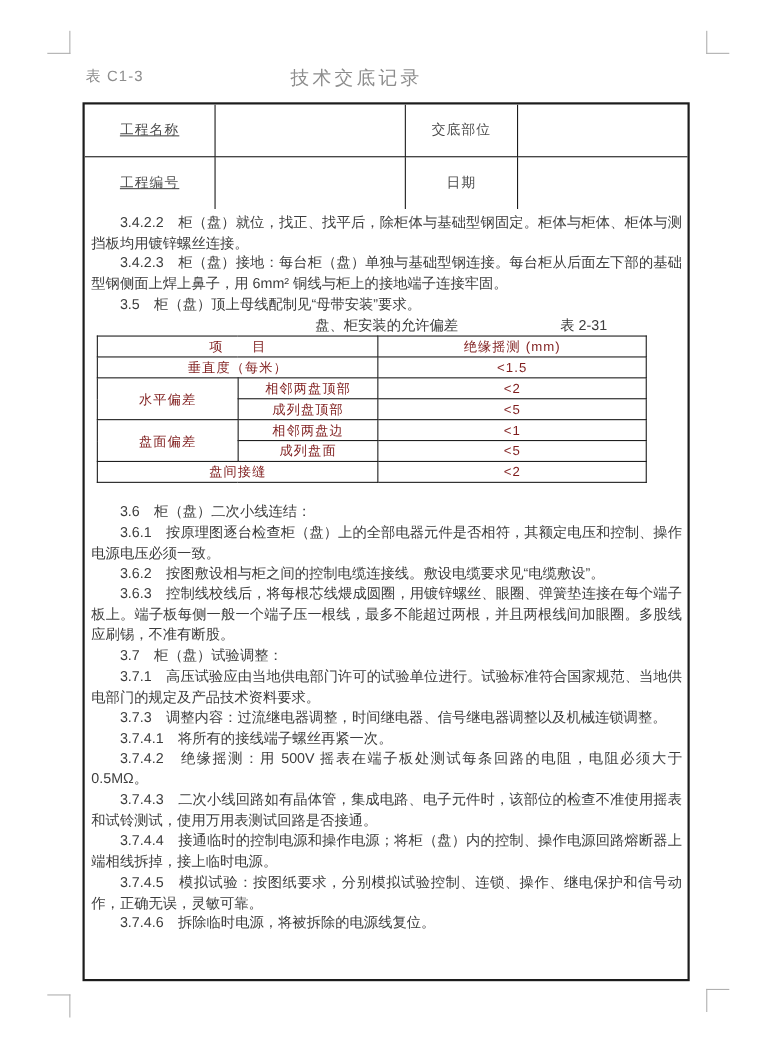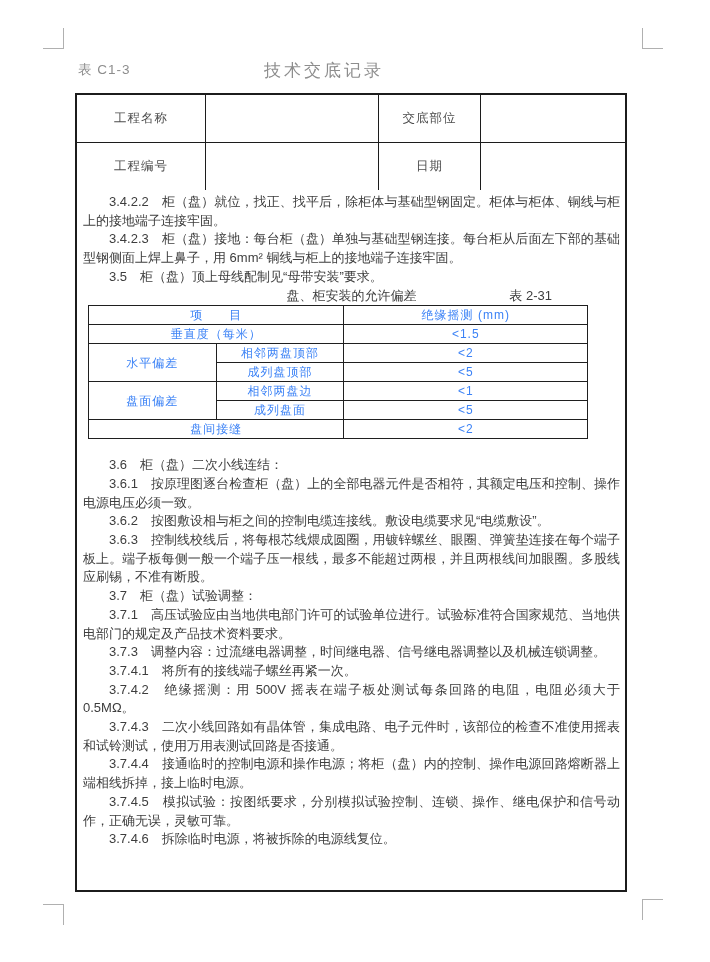--- a/index.html
+++ b/index.html
@@ -29,41 +29,41 @@
   }
 
   table.header-table{
     width:100%;height:95px;border-collapse:collapse;border-style:hidden;
     table-layout:fixed;
   }
   table.header-table td{
     border:1.5px solid #1c1c1c;text-align:center;vertical-align:middle;
     font-size:12.5px;color:#4d4d4d;letter-spacing:1px;padding:0;
   }
-  .col-a{width:128px;} .col-b{width:172px;} .col-c{width:101px;margin-left:12px;} .col-d{width:169px;}
+  .col-a{width:118px;text-decoration:underline;} .col-b{width:172px;} .col-c{width:101px;margin-left:12px;} .col-d{width:169px;}
 
   .content{
     padding:3px 5px 0 6px;
     font-size:13px;line-height:18.7px;color:#3d3d3d;
     text-align:justify;
   }
   .content p{margin:0;text-indent:2em;}
 
   .tbl-caption{
     position:relative;text-align:center;text-indent:0;
     color:#3d3d3d;
   }
   .tbl-caption .ref{position:absolute;right:68px;top:0;}
 
   table.dev-table{
     border-collapse:collapse;margin-left:5px;width:500px;table-layout:fixed;
   }
   table.dev-table td{
     border:1px solid #1f1f1f;height:18px;padding:0;text-align:center;
-    vertical-align:middle;font-size:12px;line-height:12px;color:#3b82f6;
+    vertical-align:middle;font-size:12px;line-height:12px;color:#7f1d1d;
     letter-spacing:1px;
   }
   td.dcol1{width:170px;} td.dcol2{width:168px;} td.dcol3{width:162px;}
   td.vtop{vertical-align:top;padding-top:3px;}
   td.vbottom{vertical-align:bottom;padding-bottom:3px;}
 
   .spacer{height:17px;}
 </style>
 </head>
 <body>
@@ -89,21 +89,21 @@
     <tr>
       <td class="col-a">工程编号</td>
       <td class="col-b"></td>
       <td class="col-c">日期</td>
       <td class="col-d"></td>
     </tr>
   </tbody>
     </table>
 
   <div class="content">
-    <p>3.4.2.2　柜（盘）就位，找正、找平后，除柜体与基础型钢固定。柜体与柜体、铜线与柜上的接地端子连接牢固。</p>
+    <p>3.4.2.2　柜（盘）就位，找正、找平后，除柜体与基础型钢固定。柜体与柜体、柜体与测挡板均用镀锌螺丝连接。</p>
     <p>3.4.2.3　柜（盘）接地：每台柜（盘）单独与基础型钢连接。每台柜从后面左下部的基础型钢侧面上焊上鼻子，用 6mm² 铜线与柜上的接地端子连接牢固。</p>
     <p>3.5　柜（盘）顶上母线配制见“母带安装”要求。</p>
 
     <div class="tbl-caption">
       <span>盘、柜安装的允许偏差</span>
       <span class="ref">表 2-31</span>
     </div>
 
     <table class="dev-table">
       <tbody>

